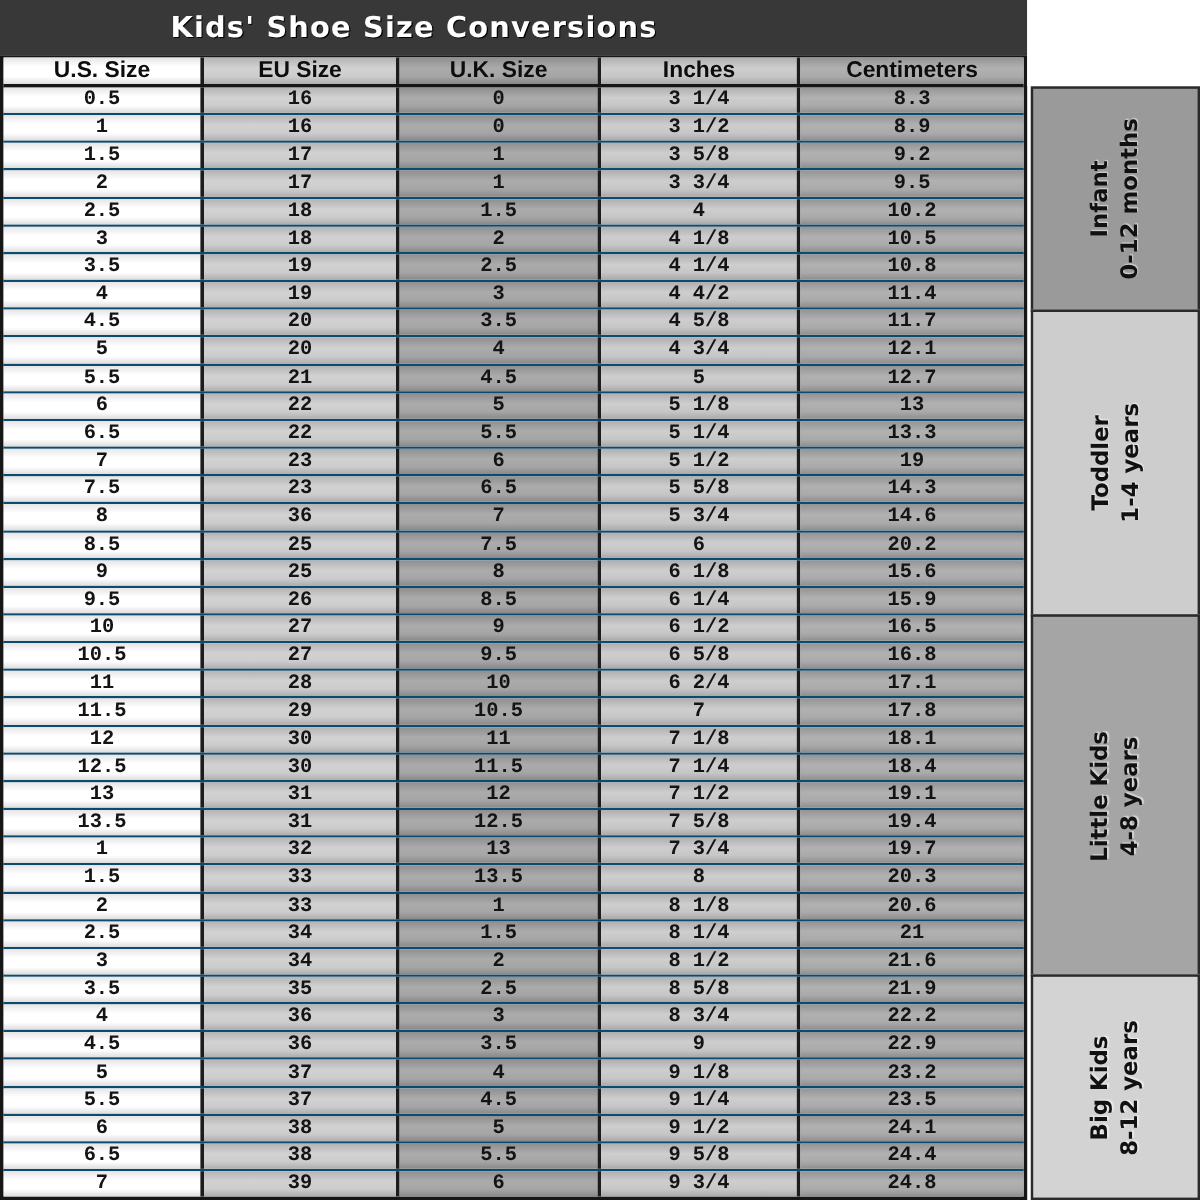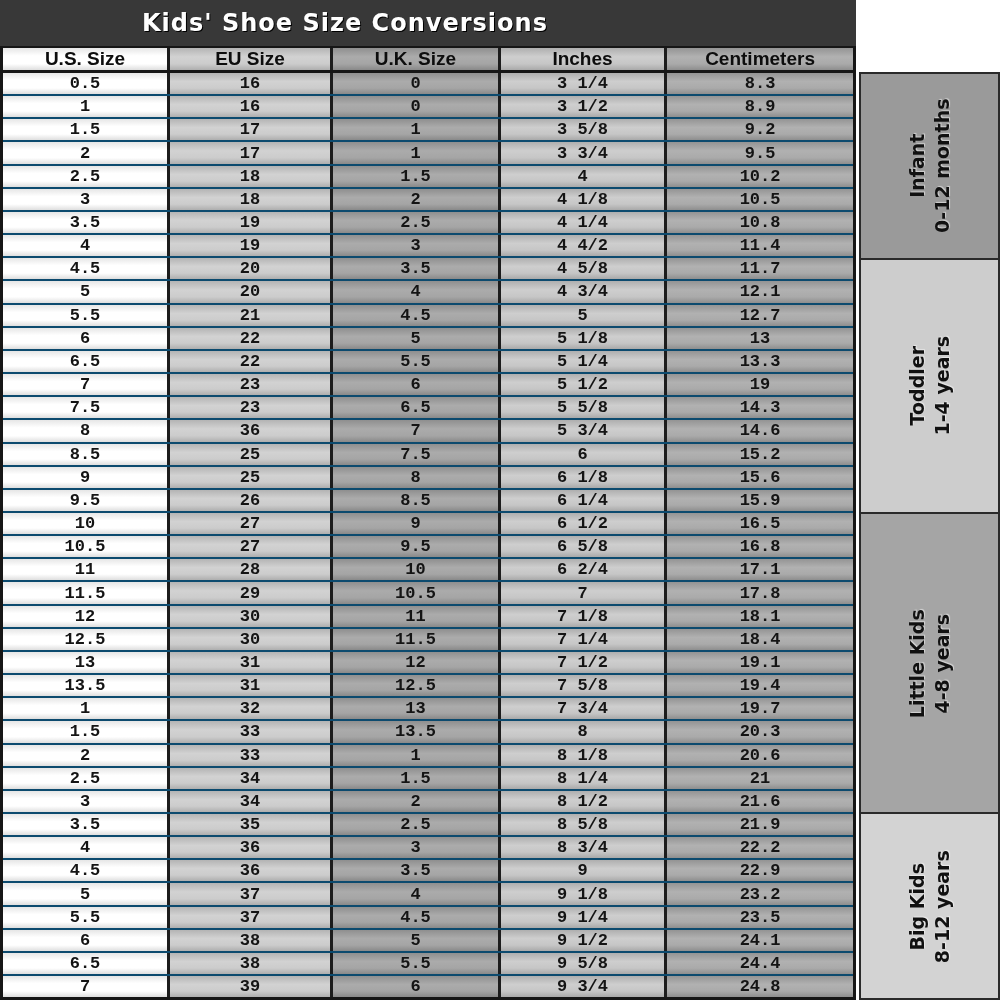--- a/index.html
+++ b/index.html
@@ -261,21 +261,21 @@
             <div class="cell dcell c1">36</div>
             <div class="cell dcell c2">7</div>
             <div class="cell dcell c3">5 3/4</div>
             <div class="cell dcell c4">14.6</div>
           </div>
           <div class="row">
             <div class="cell dcell c0">8.5</div>
             <div class="cell dcell c1">25</div>
             <div class="cell dcell c2">7.5</div>
             <div class="cell dcell c3">6</div>
-            <div class="cell dcell c4">15.2</div>
+            <div class="cell dcell c4">20.2</div>
           </div>
           <div class="row">
             <div class="cell dcell c0">9</div>
             <div class="cell dcell c1">25</div>
             <div class="cell dcell c2">8</div>
             <div class="cell dcell c3">6 1/8</div>
             <div class="cell dcell c4">15.6</div>
           </div>
           <div class="row">
             <div class="cell dcell c0">9.5</div>

